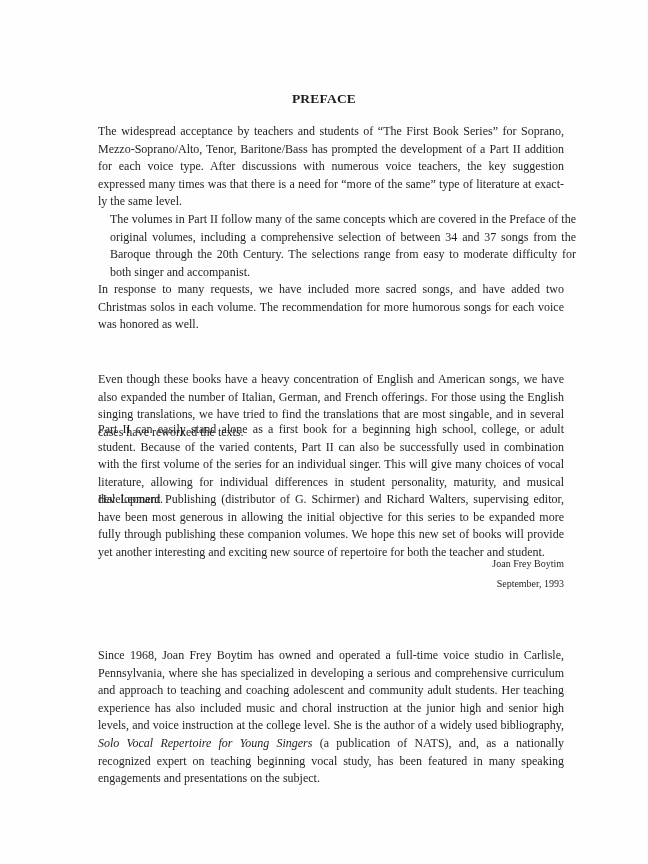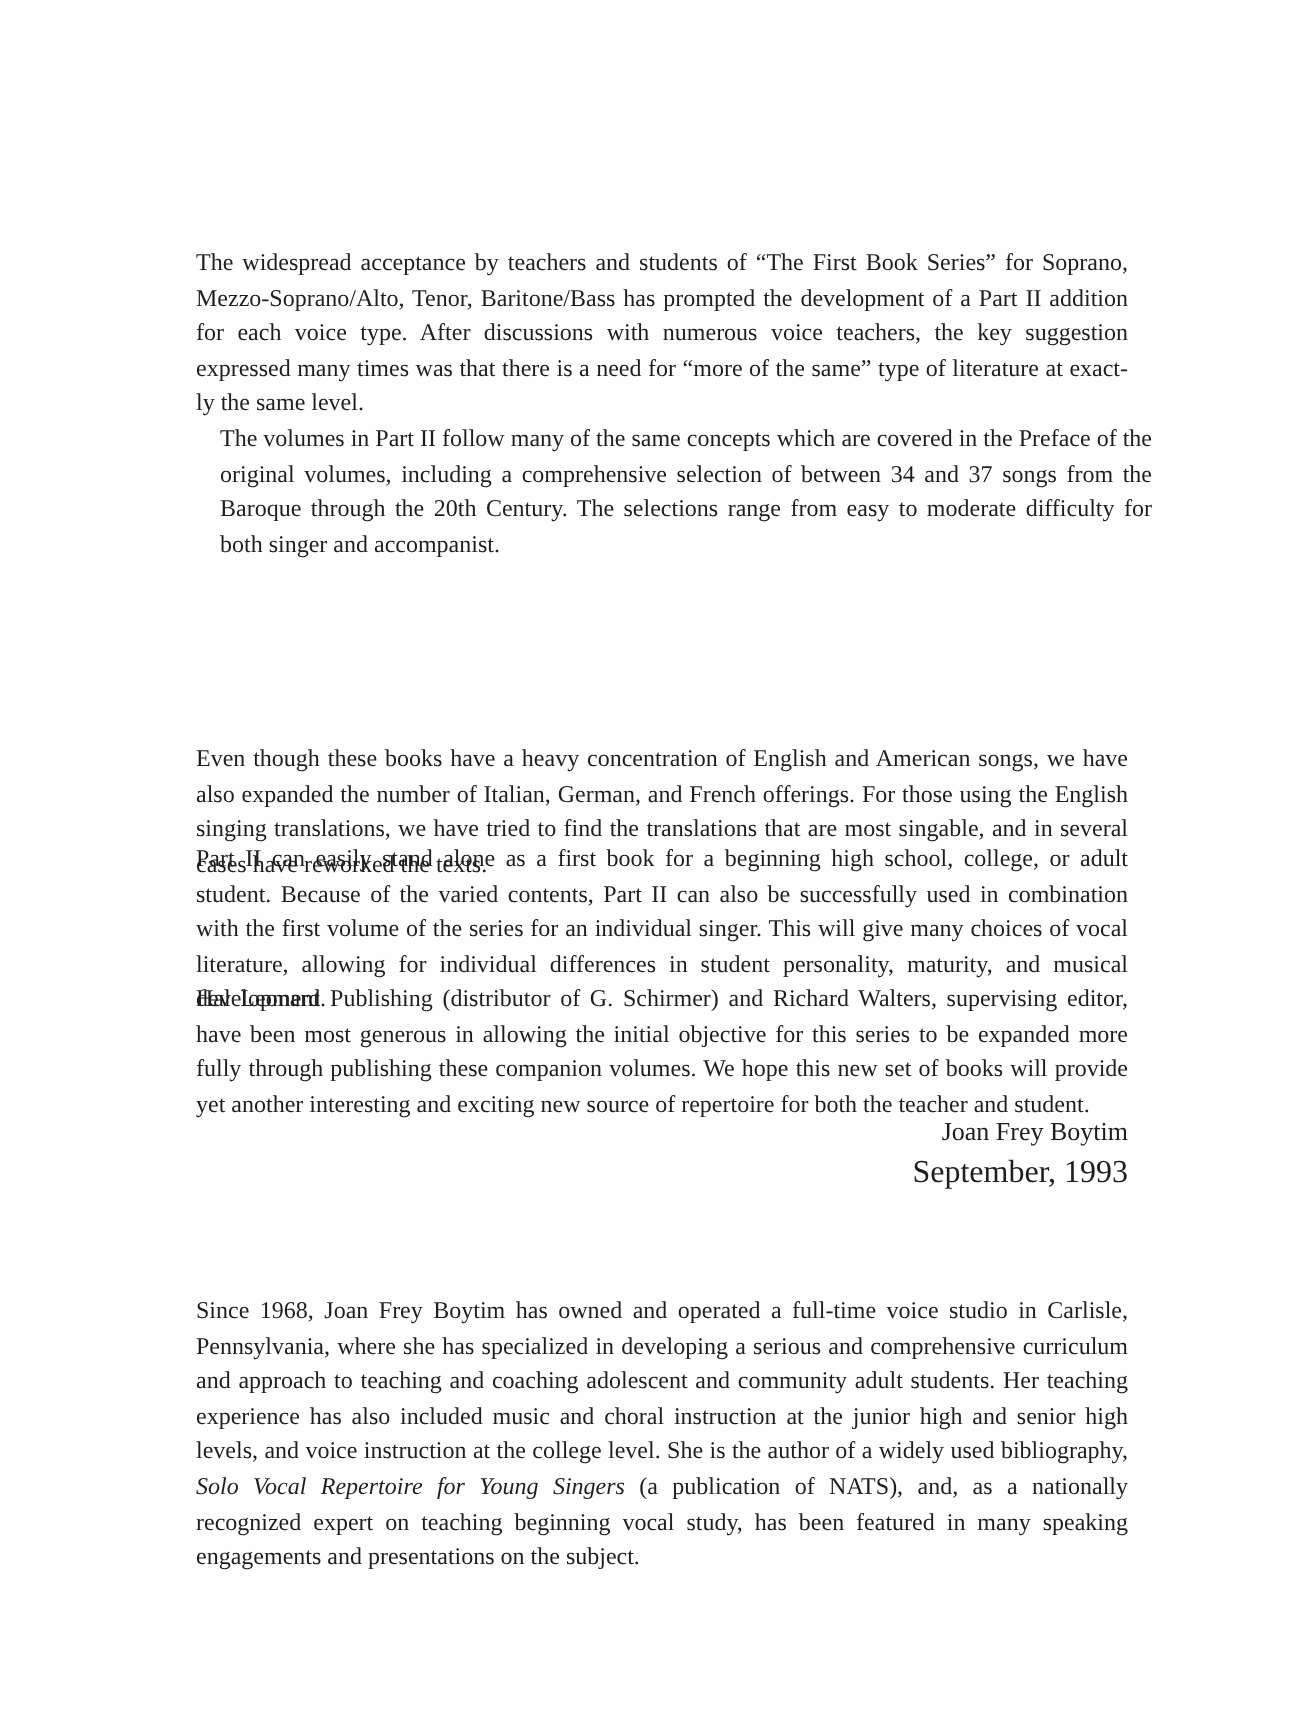--- a/index.html
+++ b/index.html
@@ -14,37 +14,39 @@
     position: absolute; left: 0; width: 648px; top: 91px;
     text-align: center; font-weight: bold; font-size: 13.5px; letter-spacing: 0.2px;
   }
   .para {
     position: absolute; left: 98px; width: 466px;
     font-size: 12px; line-height: 17.6px; text-align: justify;
     margin: 0;
   }
   .sig {
     position: absolute; right: 84px; text-align: right;
-    font-size: 13px;
+    font-size: 10px;
   }
-  .date { font-size: 16px; }
+  .date { font-size: 10px; }
   .sub-title {
     position: absolute; left: 0; width: 648px; top: 611px;
     text-align: center; font-weight: bold; font-size: 13.5px;
   }
   em { font-style: italic; }
 </style>
 </head>
 <body>
 
 <div class="page">
 
+  <div class="title">PREFACE</div>
 
   <p class="para" style="top:123px;">The widespread acceptance by teachers and students of “The First Book Series” for Soprano, Mezzo-Soprano/Alto, Tenor, Baritone/Bass has prompted the development of a Part II addition for each voice type.  After discussions with numerous voice teachers, the key suggestion expressed many times was that there is a need for “more of the same” type of literature at exact-ly the same level.</p>
   <p class="para" style="top:211px;margin-left:12px;">The volumes in Part II follow many of the same concepts which are covered in the Preface of the original volumes, including a comprehensive selection of between 34 and 37 songs from the Baroque through the 20th Century.  The selections range from easy to moderate difficulty for both singer and accompanist.</p>
+  <p class="para" style="top:281px;">In response to many requests, we have included more sacred songs, and have added two Christmas solos in each volume.  The recommendation for more humorous songs for each voice was honored as well.</p>
   <p class="para" style="top:371px;">Even though these books have a heavy concentration of English and American songs, we have also expanded the number of Italian, German, and French offerings.  For those using the English singing translations, we have tried to find the translations that are most singable, and in several cases have reworked the texts.</p>
   <p class="para" style="top:421px;">Part II can easily stand alone as a first book for a beginning high school, college, or adult student. Because of the varied contents, Part II can also be successfully used in combination with the first volume of the series for an individual singer.  This will give many choices of vocal literature, allowing for individual differences in student personality, maturity, and musical development.</p>
   <p class="para" style="top:491px;">Hal Leonard Publishing (distributor of G. Schirmer) and Richard Walters, supervising editor, have been most generous in allowing the initial objective for this series to be expanded more fully through publishing these companion volumes.  We hope this new set of books will provide yet another interesting and exciting new source of repertoire for both the teacher and student.</p>
 
   <div class="sig" style="top:558px;">Joan Frey Boytim</div>
   <div class="sig date" style="top:578px;">September, 1993</div>
 
 
   <p class="para" style="top:647px;"><span>Since 1968, Joan Frey Boytim has owned and operated a full-time voice studio in Carlisle, Pennsylvania, where she has specialized in developing a serious and comprehensive curriculum and approach to teaching and coaching adolescent and community adult students.  Her teaching experience has also included music and choral instruction at the junior high and senior high levels, and voice instruction at the college level.  She is the author of a widely used bibliography, </span><em>Solo Vocal Repertoire for Young Singers</em><span> (a publication of NATS), and, as a nationally recognized expert on teaching beginning vocal study, has been featured in many speaking engagements and presentations on the subject.</span></p>
 

